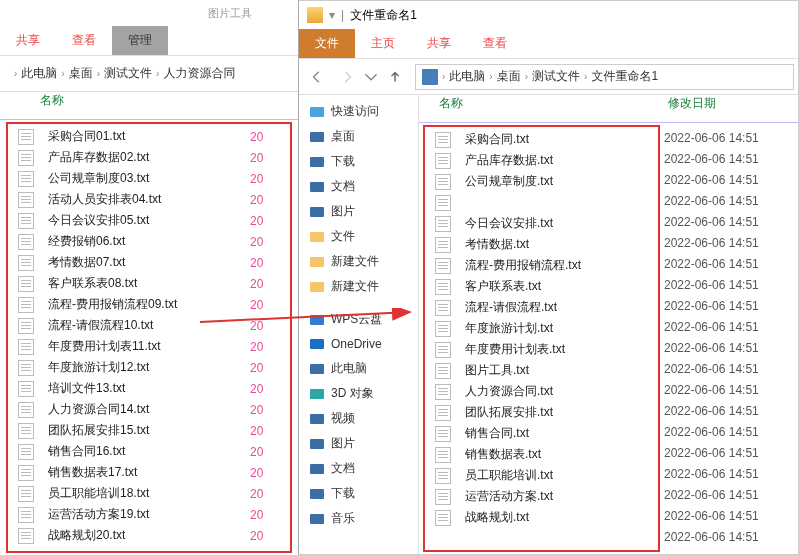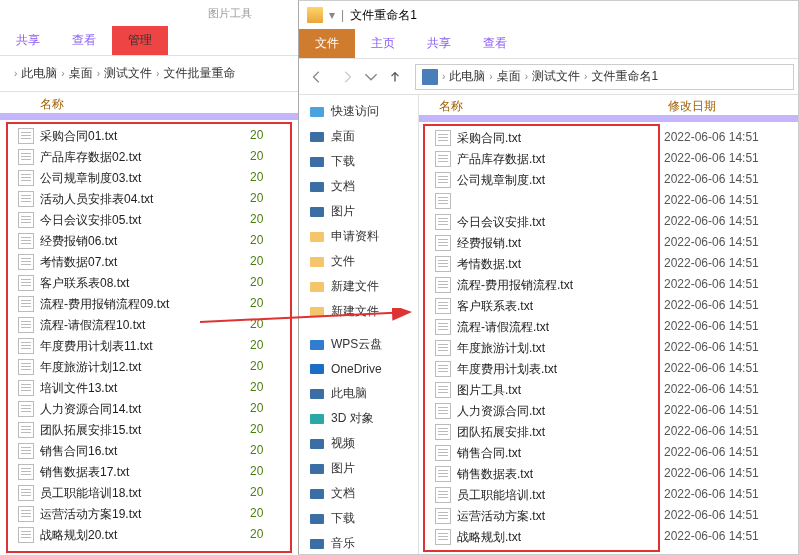--- a/index.html
+++ b/index.html
@@ -4,46 +4,46 @@
 <style>
 *{margin:0;padding:0;box-sizing:border-box;font-family:"Microsoft YaHei","Segoe UI",sans-serif;font-size:12px}
 body{background:#fff;width:799px;height:555px;overflow:hidden;position:relative}
 .window{position:absolute;background:#fff;border:1px solid #ccc;display:flex;flex-direction:column}
 .window.left{left:0;top:0;width:298px;height:555px;border:none}
 .window.right{left:298px;top:0;width:501px;height:555px;border-left:1px solid #aaa}
 .titlebar{height:28px;background:#fff;display:flex;align-items:center;padding:0 8px;gap:6px}
 .titlebar .folder-ico{width:16px;height:16px;background:linear-gradient(#ffd56b,#e8a53a);border-radius:1px}
 .titlebar .sep{color:#888}
 .ribbon-tabs{height:30px;background:#fff;display:flex;align-items:center;border-bottom:1px solid #e0e0e0}
-.ribbon-tabs .tab{padding:6px 16px;color:#8b5cf6}
+.ribbon-tabs .tab{padding:6px 16px;color:#ef4444}
 .ribbon-tabs .tab.file{background:#d07c2e;color:#fff}
-.ribbon-tabs .tab.tool{background:#ef4444;color:#333}
+.ribbon-tabs .tab.tool{background:#a3a3a3;color:#333}
 .ribbon-tabs .tab.tool-hdr{background:#fff;color:#999;font-size:11px}
 .nav-bar{height:36px;background:#fff;display:flex;align-items:center;border-bottom:1px solid #e0e0e0;padding:0 4px;gap:2px}
 .nav-btn{width:28px;height:28px;display:flex;align-items:center;justify-content:center;color:#666;border-radius:2px}
 .nav-btn svg{width:14px;height:14px}
 .breadcrumb{flex:1;height:26px;border:1px solid #ccc;background:#fff;display:flex;align-items:center;padding:0 6px;gap:4px;margin-left:4px;overflow:hidden}
 .breadcrumb .bc-item{color:#333;white-space:nowrap}
 .breadcrumb .bc-sep{color:#888;font-size:10px}
 .breadcrumb .pc-ico{width:16px;height:16px;background:#4a7eb8;border-radius:1px}
 .content{flex:1;display:flex;overflow:hidden}
 .side-nav{width:120px;border-right:1px solid #e0e0e0;padding:4px 0;overflow:hidden}
 .side-item{display:flex;align-items:center;gap:6px;padding:4px 10px;color:#333}
 .side-item .ico{width:16px;height:16px;flex-shrink:0}
 .file-area{flex:1;display:flex;flex-direction:column;overflow:hidden}
-.col-headers{height:28px;border-bottom:7px solid #c4b5fd;display:flex;align-items:flex-end;padding:0 0 0 20px;color:#a16207}
+.col-headers{height:28px;border-bottom:1px solid #c4b5fd;display:flex;align-items:flex-start;padding:0 0 0 20px;color:#15803d}
 .col-headers .col-name{flex:1}
 .col-headers .col-date{width:130px}
 .file-list{flex:1;padding:2px 6px;position:relative}
 .file-list.boxed{border:2px solid #d33}
-.file-row{display:flex;gap:6px;padding:2px 4px;height:21px}
+.file-row{display:flex;align-items:center;gap:14px;padding:2px 4px;height:21px}
 .file-row .txt-ico{width:16px;height:16px;background:#fff;border:1px solid #bbb;position:relative;flex-shrink:0}
 .file-row .txt-ico::before{content:"";position:absolute;left:2px;right:2px;top:3px;height:1px;background:#bbb;box-shadow:0 3px 0 #bbb,0 6px 0 #bbb}
 .file-row .fname{flex:1;color:#222;white-space:nowrap;overflow:hidden}
-.date-col-trunc{width:30px;color:#4d7c0f;text-align:left}
+.date-col-trunc{width:30px;color:#ec4899;text-align:left}
 .arrow-overlay{position:absolute;left:200px;top:308px;width:220px;height:20px;z-index:50;pointer-events:none}
 </style>
 </head>
 <body>
 
 <div class="window left">
   <div class="ribbon-tabs" style="height:26px;border-bottom:none;justify-content:flex-end;padding-right:30px">
     <span class="tab tool-hdr">图片工具</span>
   </div>
   <div class="ribbon-tabs">
@@ -53,21 +53,21 @@
   </div>
   <div class="nav-bar">
     <div class="breadcrumb" style="border:none">
       <span class="bc-sep">›</span>
       <span class="bc-item">此电脑</span>
       <span class="bc-sep">›</span>
       <span class="bc-item">桌面</span>
       <span class="bc-sep">›</span>
       <span class="bc-item">测试文件</span>
       <span class="bc-sep">›</span>
-      <span class="bc-item">文件批量重命</span>
+      <span class="bc-item">人力资源合同</span>
     </div>
   </div>
   <div class="content">
     <div class="file-area">
       <div class="col-headers">
         <span class="col-name" style="padding-left:20px">名称</span>
       </div>
       <div class="file-list boxed" id="left-files" style="margin:2px 6px">
           <div class="file-row">
             <span class="txt-ico"></span>
@@ -249,26 +249,20 @@
         <div class="side-item">
           <span class="ico"><svg width="16" height="16" viewBox="0 0 16 16">
               <rect x="1" y="3" width="14" height="10" rx="1" fill="#3b6ea5"></rect>
             </svg></span>
           <span>图片</span>
         </div>
         <div class="side-item">
           <span class="ico"><svg width="16" height="16" viewBox="0 0 16 16">
               <rect x="1" y="3" width="14" height="10" rx="1" fill="#f5c56b"></rect>
             </svg></span>
-          <span>申请资料</span>
-        </div>
-        <div class="side-item">
-          <span class="ico"><svg width="16" height="16" viewBox="0 0 16 16">
-              <rect x="1" y="3" width="14" height="10" rx="1" fill="#f5c56b"></rect>
-            </svg></span>
           <span>文件</span>
         </div>
         <div class="side-item">
           <span class="ico"><svg width="16" height="16" viewBox="0 0 16 16">
               <rect x="1" y="3" width="14" height="10" rx="1" fill="#f5c56b"></rect>
             </svg></span>
           <span>新建文件</span>
         </div>
         <div class="side-item">
           <span class="ico"><svg width="16" height="16" viewBox="0 0 16 16">
@@ -350,24 +344,20 @@
             <div class="file-row">
               <span class="txt-ico"></span>
               <span class="fname">公司规章制度.txt</span>
             </div>
             <div class="file-row">
               <span class="txt-ico"></span>
             </div>
             <div class="file-row">
               <span class="txt-ico"></span>
               <span class="fname">今日会议安排.txt</span>
-            </div>
-            <div class="file-row">
-              <span class="txt-ico"></span>
-              <span class="fname">经费报销.txt</span>
             </div>
             <div class="file-row">
               <span class="txt-ico"></span>
               <span class="fname">考情数据.txt</span>
             </div>
             <div class="file-row">
               <span class="txt-ico"></span>
               <span class="fname">流程-费用报销流程.txt</span>
             </div>
             <div class="file-row">

